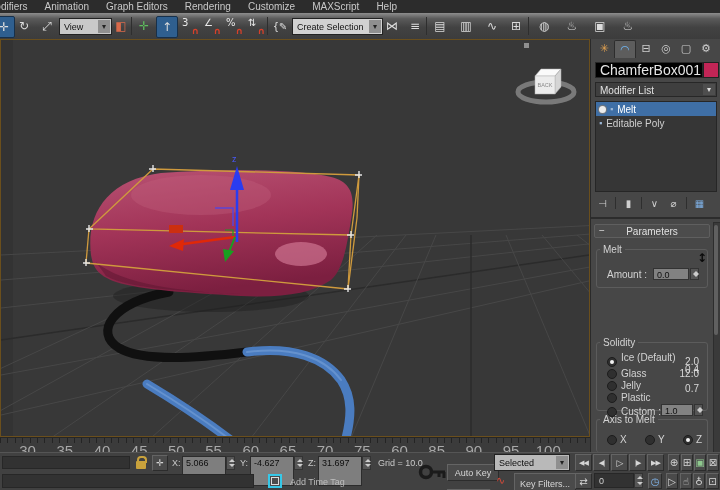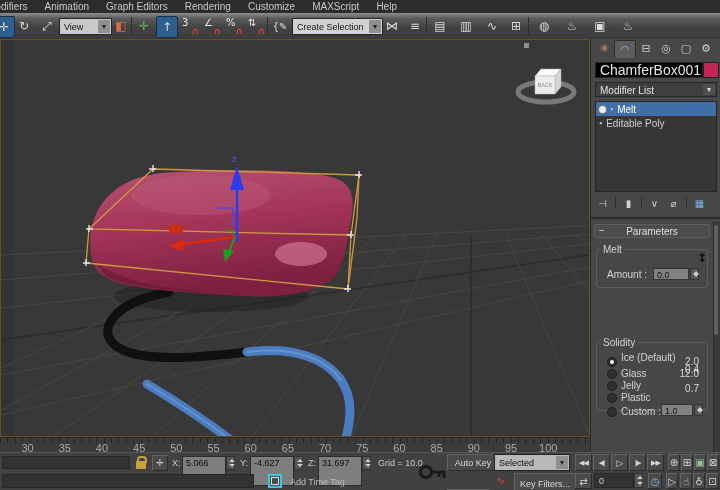--- a/index.html
+++ b/index.html
@@ -28,21 +28,21 @@
   .snapmain{position:absolute;left:2px;top:2px;font-size:10px;color:#e8e8e8;line-height:10px;}
   
   .viewport{position:absolute;left:0;top:39px;width:590px;height:398px;background:#383838;
             border:1px solid #6b4f1c;box-sizing:border-box;}
   
   .timeline{position:absolute;left:0;top:437px;width:590px;height:15px;background:#3b3b3b;
             border-top:1px solid #262626;overflow:hidden;}
   .timeline .ticks{position:absolute;left:0;top:0;width:100%;height:5px;
       background:repeating-linear-gradient(90deg,#242424 0 1px,transparent 1px 7.4px);}
   .timeline .nums{position:absolute;left:9px;top:4px;display:flex;}
-  .timeline .nums span{display:inline-block;width:37.2px;text-align:center;color:#a8a8a8;font-size:11px;}
+  .timeline .nums span{display:inline-block;width:37.2px;text-align:center;color:#a8a8a8;font-size:15px;}
   
   .cmdpanel{position:absolute;left:590px;top:39px;width:130px;height:413px;background:#474747;
             border-left:1px solid #2a2a2a;box-sizing:border-box;overflow:hidden;}
   .cptabs{position:absolute;left:3px;top:1px;height:18px;display:flex;}
   .cptab{width:20px;height:17px;display:flex;align-items:center;justify-content:center;
          color:#cfcfcf;font-size:11px;font-family:"DejaVu Sans",sans-serif;}
   .cptab.active{background:#5d5d5d;border:1px solid #2d2d2d;border-bottom:none;border-radius:2px 2px 0 0;color:#6fb3ef;}
   .namefield{position:absolute;left:4px;top:23px;width:103px;height:14px;background:#000000;
              border:1px solid #272727;color:#e6e6e6;font-size:14px;line-height:14px;padding-left:3px;text-align:center;}
   .colorswatch{position:absolute;left:112px;top:23px;width:14px;height:14px;border:1px solid #222;}
@@ -339,20 +339,31 @@
       <span class="rval" style="top:16px;">0.4</span>
       <span class="radio" style="left:10px;top:45px;"></span>
       <span class="flabel" style="left:24px;top:44px;">Plastic</span>
       <span class="rval" style="top:28px;margin-top:7px;">0.7</span>
       <span class="radio" style="left:10px;top:59px;"></span>
       <span class="flabel" style="left:24px;top:58px;">Custom :</span>
       <span class="numfield" style="left:64px;top:56px;width:32px;">1.0</span>
       <span class="spinner" style="left:97px;top:56px;"></span>
     </fieldset>
 
+    <fieldset class="group" style="top:375px;height:38px;border-bottom:none;">
+      <legend>Axis to Melt</legend>
+      <span class="radio" style="left:10px;top:10px;"></span>
+      <span class="flabel" style="left:23px;top:9px;">X</span>
+      <span class="radio" style="left:48px;top:10px;"></span>
+      <span class="flabel" style="left:61px;top:9px;">Y</span>
+      <span class="radio on" style="left:86px;top:10px;"></span>
+      <span class="flabel" style="left:99px;top:9px;">Z</span>
+
+      <span class="flabel" style="left:36px;top:26px;">Flip Axis</span>
+    </fieldset>
 
     <div class="scrolltrack">
       <div class="scrollthumb"></div>
     </div>
   </div>
 
   <div class="bottombar">
 
     <div class="bfield" style="left:2px;top:3px;width:128px;height:13px;"></div>
     <div class="padlock" style="left:136px;top:8px;"></div>
@@ -366,21 +377,21 @@
     <span class="blabel" style="left:308px;top:5px;">Z:</span>
     <span class="coordfield" style="left:318px;top:3px;width:44px;">31.697</span>
     <span class="spinner" style="left:362px;top:3px;height:14px;"></span>
     <span class="blabel" style="left:378px;top:5px;">Grid = 10.0</span>
 
     <svg class="abs" style="left:418px;top:4px;" width="28" height="30">
       <circle cx="8" cy="15" r="5.5" fill="none" stroke="#1b1b1b" stroke-width="3.5"></circle>
       <path d="M 13,15 H 27 M 21,15 V 20 M 26,15 V 21" stroke="#1b1b1b" stroke-width="3" fill="none"></path>
     </svg>
 
-    <div class="btn" style="left:447px;top:1px;width:52px;height:17px;text-align:right;">Auto Key</div>
+    <div class="btn" style="left:447px;top:11px;width:52px;height:17px;text-align:right;">Auto Key</div>
     <div class="seldrop" style="left:494px;top:1px;width:76px;height:17px;">
       <span>Selected</span>
       <span class="droparrow" style="background:#8f8f8f;">▾</span>
     </div>
     <div class="btn pbtn" style="left:575px;top:1px;width:17px;height:17px;">◀◀</div>
     <div class="btn pbtn" style="left:593px;top:1px;width:17px;height:17px;">◀|</div>
     <div class="btn pbtn" style="left:611px;top:1px;width:17px;height:17px;font-size:9px;">▷</div>
     <div class="btn pbtn" style="left:629px;top:1px;width:17px;height:17px;">|▶</div>
     <div class="btn pbtn" style="left:647px;top:1px;width:17px;height:17px;">▶▶</div>
     <div class="btn navbtn" style="left:668px;top:1px;width:12px;height:17px;">⊕</div>

